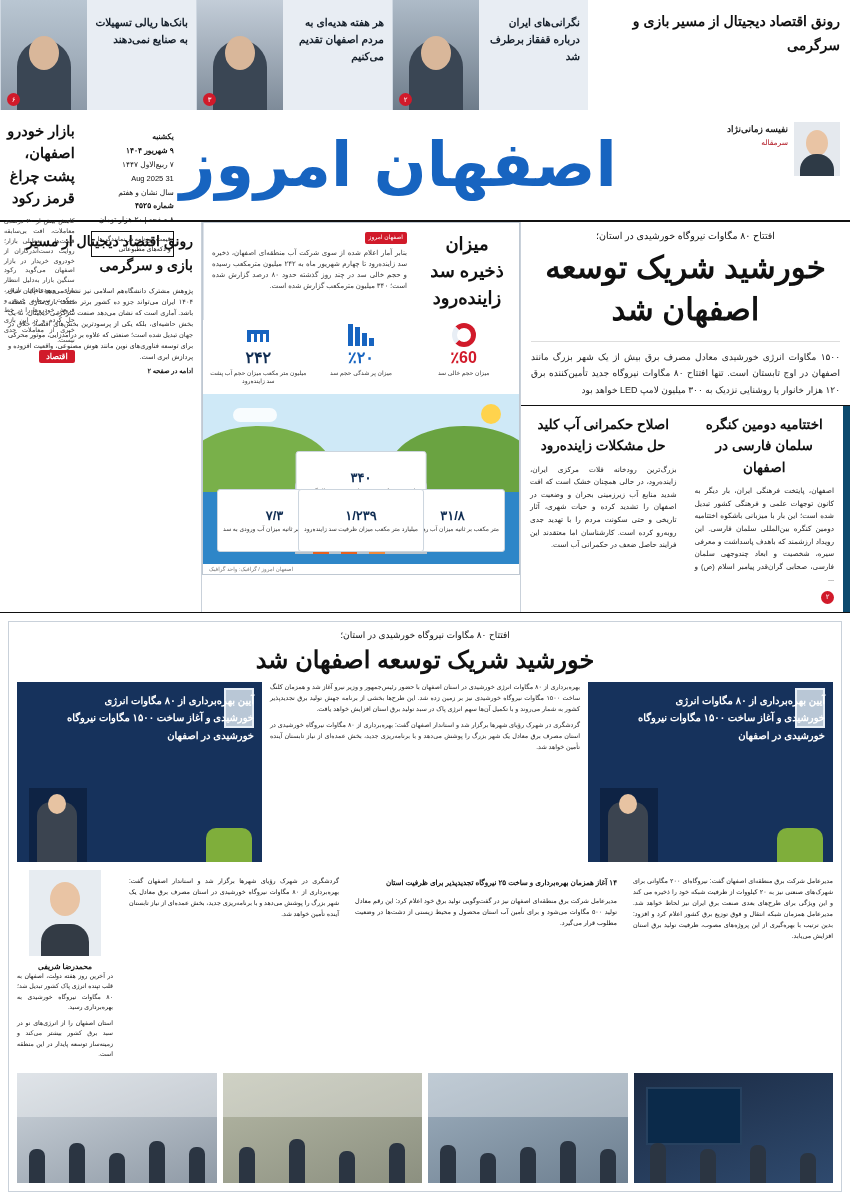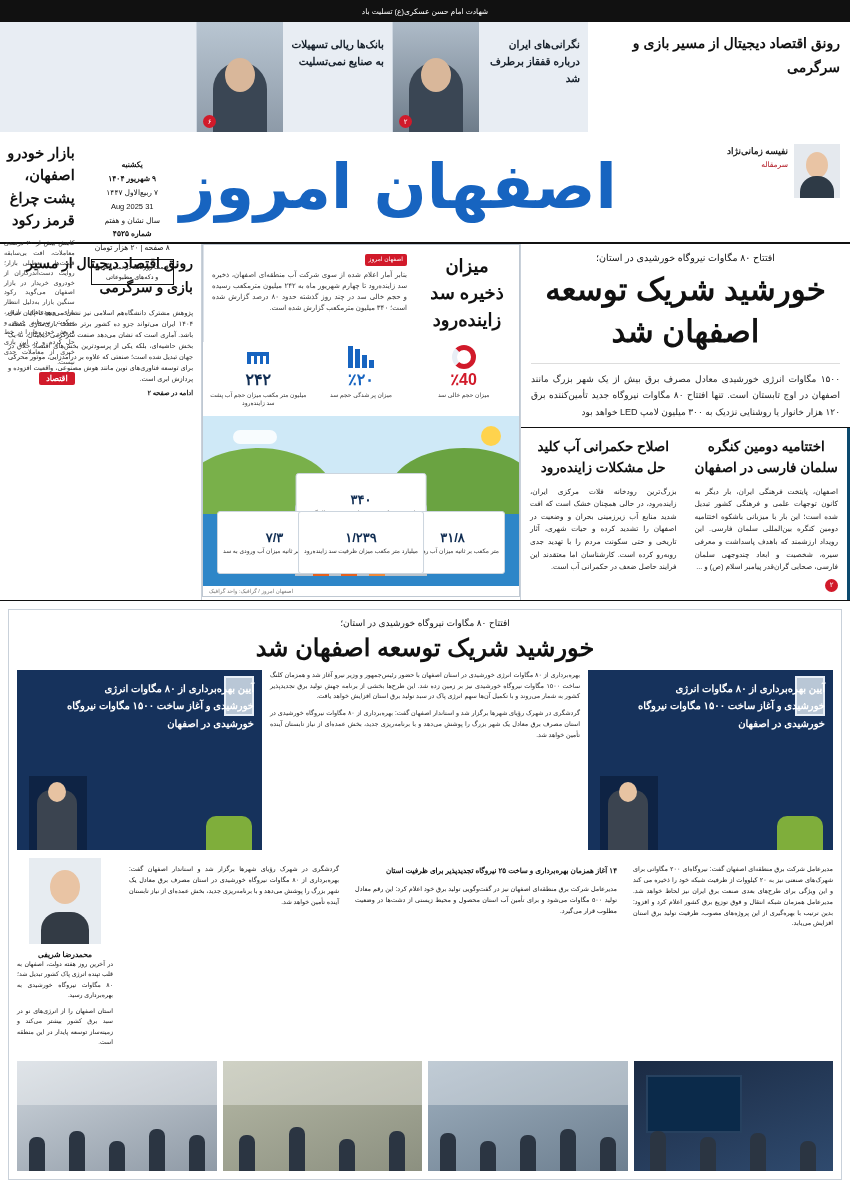--- a/index.html
+++ b/index.html
@@ -84,21 +84,21 @@
   }
   .mast-right .bl .nm { font-weight:bold; font-size:9px; }
   .mast-right .bl .role { color:#b0141f; font-size:7.5px; }
 
   .mast-center { flex:1; display:flex; align-items:center; justify-content:center; position:relative; }
   .logo {
     font-family:"DejaVu Sans", sans-serif;
     font-size:62px; font-weight:bold; color:#1764c0; letter-spacing:-2px;
     line-height:1; direction:rtl; white-space:nowrap;
   }
-  .mast-left { width:108px; padding:26px 6px 0 8px; text-align:center; }
+  .mast-left { width:108px; padding:20px 6px 0 8px; text-align:right; }
   .mast-left .dates { font-size:7.5px; line-height:1.85; color:#111; }
   .mast-left .dates .b { font-weight:bold; }
   .mast-left .box {
     margin-top:4px; border:1px solid #111; font-size:6.3px; line-height:1.6; padding:2px 2px;
   }
   .mast-far-right { width:92px; padding:10px 8px 0 4px; }
   .mast-far-right .ttl { font-size:14.5px; font-weight:bold; line-height:1.55; text-align:right; }
   .mast-far-right p { font-size:6.4px; line-height:1.55; text-align:justify; margin:6px 0 0; color:#333; }
   .eco-badge {
     margin-top:5px; background:#d11a2a; color:#fff; font-size:8px; font-weight:bold;
@@ -230,48 +230,53 @@
 
   .fsidebar { width:96px; }
   .fsidebar .av { width:72px; height:86px; background:#e7ecf1; margin:0 auto 6px; position:relative; overflow:hidden; }
   .fsidebar .av .f { position:absolute; left:50%; top:12px; transform:translateX(-50%); width:30px; height:34px; border-radius:50%; background:#e9c4a4; }
   .fsidebar .av .b { position:absolute; left:50%; bottom:0; transform:translateX(-50%); width:48px; height:32px; border-radius:18px 18px 0 0; background:#333b45; }
   .fsidebar p { font-size:6.2px; line-height:1.7; text-align:justify; margin:0 0 5px; }
   .fsidebar .nm { font-size:7.5px; font-weight:bold; text-align:center; }
 
   .fnote { font-size:6.4px; line-height:1.7; text-align:justify; }
   .fbold { font-weight:bold; font-size:7.2px; line-height:1.7; }
-  .vline { border-right:3px solid #0c4a6e; }
+  .vline { border-right:7px solid #0c4a6e; }
 </style>
 </head>
 <body>
 
 <div class="page">
 
-  <div class="topstrip">
-    <span>شهادت امام حسن عسکری(ع) تسلیت باد</span>
-  </div>
 
   <div class="teasers">
     <div class="tophead">
       <div class="h">رونق اقتصاد دیجیتال از مسیر بازی و سرگرمی</div>
     </div>
 
     <div class="teaser t3">
       <div class="txt">نگرانی‌های ایران درباره قفقاز برطرف شد</div>
       <div class="photo bg3">
         <div class="head"></div>
           <div class="face"></div>
       </div>
       <div class="num">۲</div>
     </div>
 
+    <div class="teaser t2">
+      <div class="txt">هر هفته هدیه‌ای به مردم اصفهان تقدیم می‌کنیم</div>
+      <div class="photo bg2">
+        <div class="head"></div>
+          <div class="face"></div>
+      </div>
+      <div class="num">۳</div>
+    </div>
 
     <div class="teaser t1">
-      <div class="txt">بانک‌ها ریالی تسهیلات به صنایع نمی‌تسلیت</div>
+      <div class="txt">بانک‌ها ریالی تسهیلات به صنایع نمی‌دهند</div>
       <div class="photo bg1">
         <div class="head"></div>
           <div class="face"></div>
       </div>
       <div class="num">۶</div>
     </div>
   </div>
 
   <div class="mastband">
     <div class="mast-right">
@@ -342,21 +347,21 @@
             <span class="tag">اصفهان امروز</span>
             <div>بنابر آمار اعلام شده از سوی شرکت آب منطقه‌ای اصفهان، ذخیره سد زاینده‌رود تا چهارم شهریور ماه به ۲۴۲ میلیون مترمکعب رسیده و حجم خالی سد در چند روز گذشته حدود ۸۰ درصد گزارش شده است؛ ۳۴۰ میلیون مترمکعب گزارش شده است.</div>
           </div>
         </div>
 
         <div class="stats">
           <div class="stat">
             <div class="ic">
                 <div class="donut"></div>
               </div>
-            <div class="v red">٪40</div>
+            <div class="v red">٪60</div>
             <div class="l">میزان حجم
 خالی سد</div>
           </div>
           <div class="stat">
             <div class="ic">
               <div class="bars">
                   <i style="height:8px"></i>
                   <i style="height:13px"></i>
                   <i style="height:19px"></i>
                   <i style="height:22px"></i>

